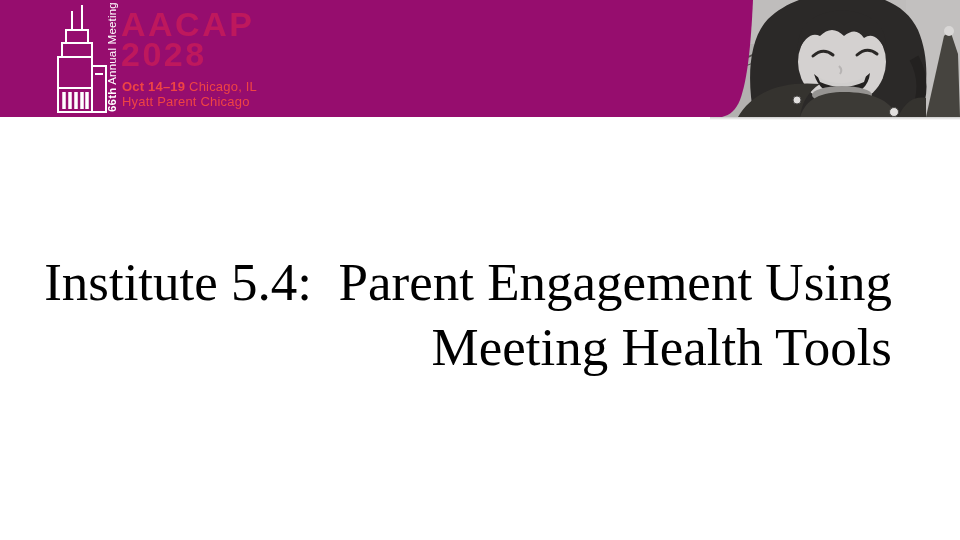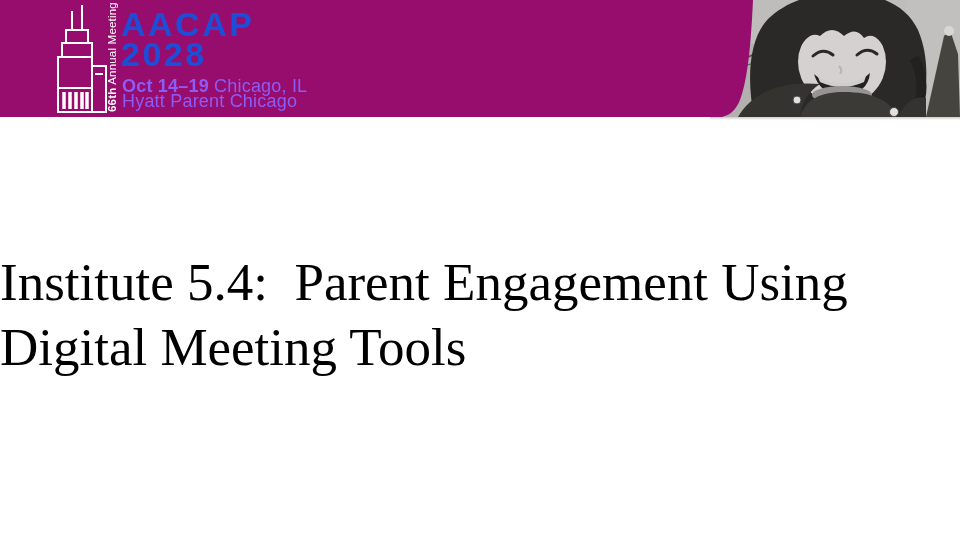--- a/index.html
+++ b/index.html
@@ -12,30 +12,30 @@
   .magenta-shape{position:absolute;top:0;left:0;display:block;}
   .photo-shadow{position:absolute;left:710px;top:117px;width:250px;height:3px;
     background:linear-gradient(180deg,rgba(125,125,125,.4),rgba(255,255,255,0));}
 
   
   .tower{position:absolute;left:56px;top:4px;}
   .vertical-meeting{position:absolute;left:62px;top:52px;width:104px;height:16px;
     transform:rotate(-90deg);color:#fff;
     font-family:"Liberation Sans",sans-serif;font-size:11.5px;letter-spacing:.2px;
     white-space:nowrap;}
-  .logo-main{position:absolute;left:121px;top:9px;color:#1d4ed8;
+  .logo-main{position:absolute;left:121px;top:9px;color:#be185d;
     font-family:"Liberation Sans",sans-serif;font-weight:bold;
     font-size:34px;line-height:30px;letter-spacing:2.5px;}
-  .logo-sub{position:absolute;left:122px;top:79px;color:#8b5cf6;
-    font-family:"Liberation Sans",sans-serif;font-size:18px;line-height:15px;
+  .logo-sub{position:absolute;left:122px;top:79px;color:#ef4444;
+    font-family:"Liberation Sans",sans-serif;font-size:13px;line-height:15px;
     letter-spacing:.2px;}
   .bold{font-weight:bold;}
 
   
-  .title{position:absolute;top:250px;left:0;width:892px;text-align:left;
+  .title{position:absolute;top:250px;left:0;width:892px;text-align:right;
     color:#000;font-family:"Liberation Serif",serif;font-size:53px;line-height:65px;}
   .title-line{white-space:pre-wrap;}
 </style>
 </head>
 <body>
 
 <div class="slide">
 
   <div class="banner">
 
@@ -114,16 +114,16 @@
       </div>
       <div>Hyatt Parent Chicago</div>
     </div>
 
   </div>
 
   <div class="photo-shadow"></div>
 
   <div class="title">
     <div class="title-line">Institute 5.4:  Parent Engagement Using</div>
-    <div class="title-line">Digital Meeting Tools</div>
+    <div class="title-line">Meeting Health Tools</div>
   </div>
 
 </div>
 
 </body></html>

